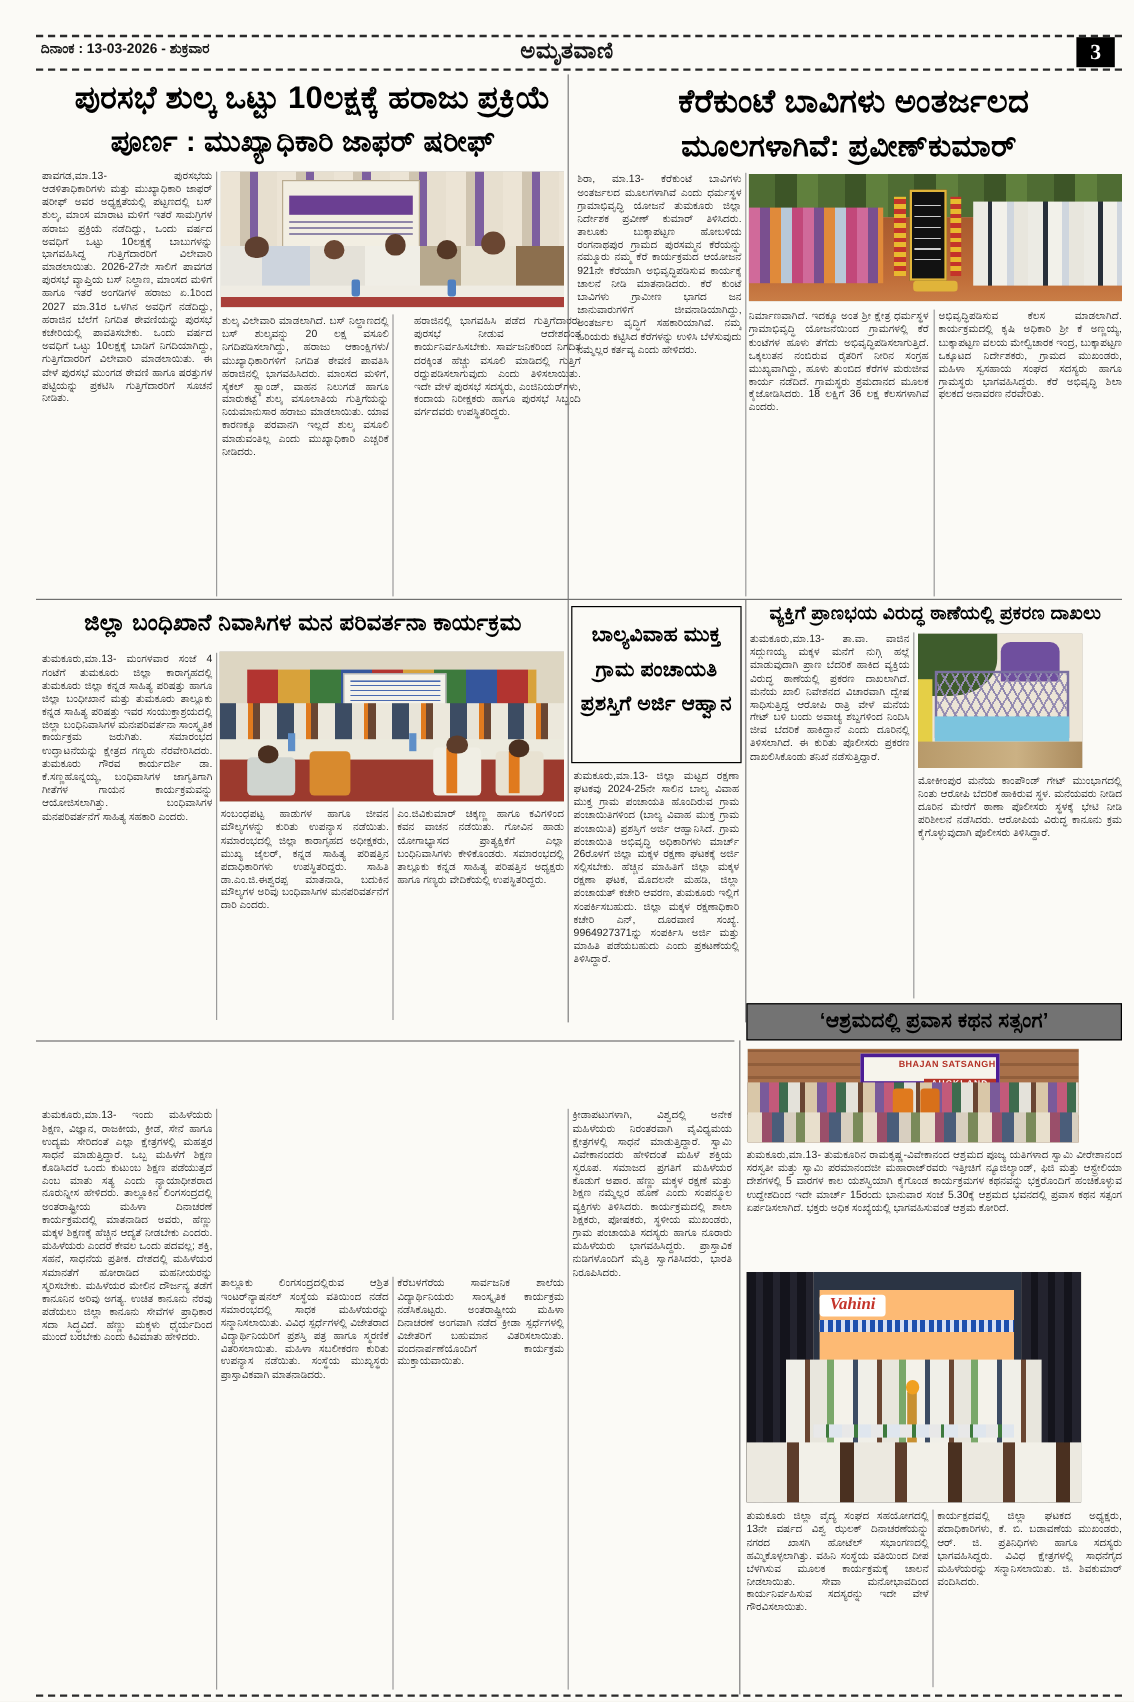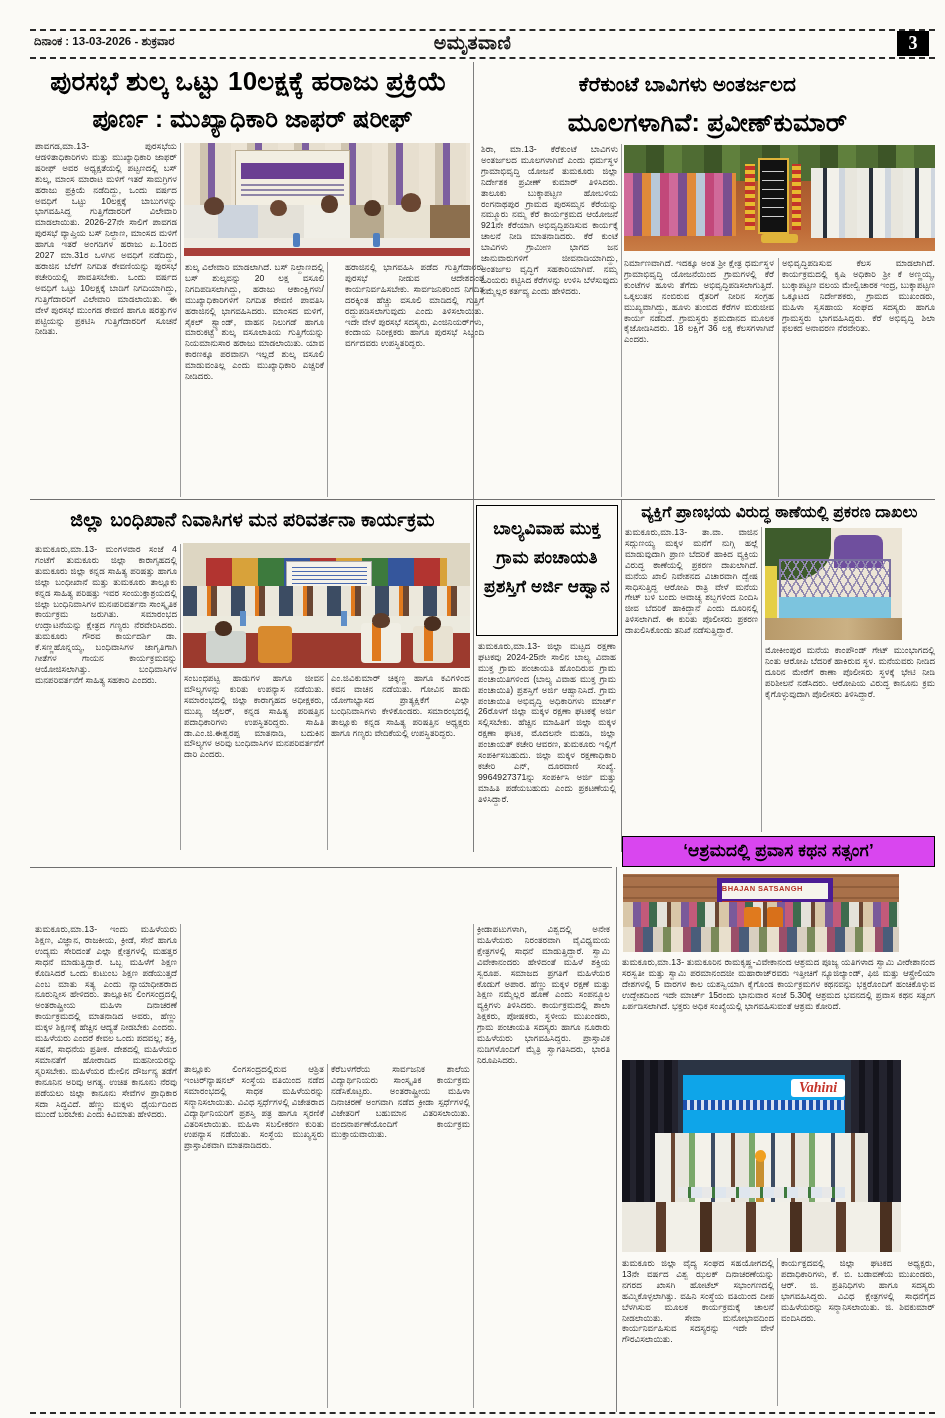--- a/index.html
+++ b/index.html
@@ -25,21 +25,21 @@
 <body>
 
 <div class="page">
 
   <div class="abs dashed" style="left:30px;top:29px;width:905px"></div>
   <div class="abs date-label" style="left:34px;top:35px;width:230px">ದಿನಾಂಕ : 13-03-2026 - ಶುಕ್ರವಾರ</div>
   <div class="abs masthead" style="left:300px;top:32px;width:345px">ಅಮೃತವಾಣಿ</div>
   <div class="abs pagebox" style="left:897px;top:31px;width:32px;height:25px"><span>3</span></div>
   <div class="abs dashed" style="left:30px;top:57px;width:905px"></div>
 
-  <div class="abs hl" style="left:28px;top:64px;width:441px;font-size:26px;line-height:35px">ಪುರಸಭೆ ಶುಲ್ಕ ಒಟ್ಟು 10ಲಕ್ಷಕ್ಕೆ ಹರಾಜು ಪ್ರಕ್ರಿಯೆ</div>
+  <div class="abs hl" style="left:40px;top:64px;width:441px;font-size:26px;line-height:35px">ಪುರಸಭೆ ಶುಲ್ಕ ಒಟ್ಟು 10ಲಕ್ಷಕ್ಕೆ ಹರಾಜು ಪ್ರಕ್ರಿಯೆ</div>
   <div class="abs hl" style="left:32px;top:101px;width:441px;font-size:24px;line-height:35px">ಪೂರ್ಣ : ಮುಖ್ಯಾಧಿಕಾರಿ ಜಾಫರ್ ಷರೀಫ್</div>
   <div class="abs body-txt" style="left:35px;top:141px;width:142px;height:356px">ಪಾವಗಡ,ಮಾ.13- ಪುರಸಭೆಯ ಆಡಳಿತಾಧಿಕಾರಿಗಳು ಮತ್ತು ಮುಖ್ಯಾಧಿಕಾರಿ ಜಾಫರ್ ಷರೀಫ್ ಅವರ ಅಧ್ಯಕ್ಷತೆಯಲ್ಲಿ ಪಟ್ಟಣದಲ್ಲಿ ಬಸ್ ಶುಲ್ಕ, ಮಾಂಸ ಮಾರಾಟ ಮಳಿಗೆ ಇತರೆ ಸಾಮಗ್ರಿಗಳ ಹರಾಜು ಪ್ರಕ್ರಿಯೆ ನಡೆದಿದ್ದು, ಒಂದು ವರ್ಷದ ಅವಧಿಗೆ ಒಟ್ಟು 10ಲಕ್ಷಕ್ಕೆ ಬಾಬುಗಳನ್ನು ಭಾಗವಹಿಸಿದ್ದ ಗುತ್ತಿಗೆದಾರರಿಗೆ ವಿಲೇವಾರಿ ಮಾಡಲಾಯಿತು. 2026-27ನೇ ಸಾಲಿಗೆ ಪಾವಗಡ ಪುರಸಭೆ ವ್ಯಾಪ್ತಿಯ ಬಸ್ ನಿಲ್ದಾಣ, ಮಾಂಸದ ಮಳಿಗೆ ಹಾಗೂ ಇತರೆ ಅಂಗಡಿಗಳ ಹರಾಜು ಏ.1ರಿಂದ 2027 ಮಾ.31ರ ಒಳಗಿನ ಅವಧಿಗೆ ನಡೆದಿದ್ದು, ಹರಾಜಿನ ಬೆಲೆಗೆ ನಿಗದಿತ ಠೇವಣಿಯನ್ನು ಪುರಸಭೆ ಕಚೇರಿಯಲ್ಲಿ ಪಾವತಿಸಬೇಕು. ಒಂದು ವರ್ಷದ ಅವಧಿಗೆ ಒಟ್ಟು 10ಲಕ್ಷಕ್ಕೆ ಬಾಡಿಗೆ ನಿಗದಿಯಾಗಿದ್ದು, ಗುತ್ತಿಗೆದಾರರಿಗೆ ವಿಲೇವಾರಿ ಮಾಡಲಾಯಿತು. ಈ ವೇಳೆ ಪುರಸಭೆ ಮುಂಗಡ ಠೇವಣಿ ಹಾಗೂ ಷರತ್ತುಗಳ ಪಟ್ಟಿಯನ್ನು ಪ್ರಕಟಿಸಿ ಗುತ್ತಿಗೆದಾರರಿಗೆ ಸೂಚನೆ ನೀಡಿತು.</div>
 
   <div class="abs photo" style="left:184px;top:143px;width:286px;height:113px">
     <div class="ph" style="left:0;top:0;width:100%;height:62%;background:repeating-linear-gradient(90deg,#ece4d5 0 16px,#cfc4b0 16px 24px,#7d5f9f 24px 31px,#e7dfcf 31px 47px)"></div>
     <div class="ph" style="left:18%;top:6%;width:40%;height:50%;background:#f2eee2;border:1px solid #b9ab90"></div>
     <div class="ph" style="left:20%;top:18%;width:36%;height:14%;background:#6b3f92"></div>
     <div class="ph" style="left:20%;top:36%;width:36%;height:14%;background:repeating-linear-gradient(0deg,#f2eee2 0 3px,#8f86a8 3px 5px)"></div>
     <div class="ph" style="left:0;top:55%;width:100%;height:30%;background:linear-gradient(90deg,#e9e7e0 0 12%,#cdd4dd 12% 26%,#e4e1d8 26% 42%,#f0eee6 42% 58%,#b7a98e 58% 70%,#e8e2d2 70% 86%,#8c6f4e 86% 100%)"></div>
     <div class="ph head" style="left:7%;top:48%;width:7%;height:16%;background:#5f4030"></div>
@@ -51,21 +51,21 @@
     <div class="ph" style="left:38%;top:80%;width:2.5%;height:12%;background:#4f7fc0;border-radius:2px"></div>
     <div class="ph" style="left:66%;top:80%;width:2.5%;height:12%;background:#4f7fc0;border-radius:2px"></div>
   </div>
   <div class="abs body-txt" style="left:185px;top:262px;width:139px;height:235px">ಶುಲ್ಕ ವಿಲೇವಾರಿ ಮಾಡಲಾಗಿದೆ. ಬಸ್ ನಿಲ್ದಾಣದಲ್ಲಿ ಬಸ್ ಶುಲ್ಕವನ್ನು 20 ಲಕ್ಷ ವಸೂಲಿ ನಿಗದಿಪಡಿಸಲಾಗಿದ್ದು, ಹರಾಜು ಆಕಾಂಕ್ಷಿಗಳು/ ಮುಖ್ಯಾಧಿಕಾರಿಗಳಿಗೆ ನಿಗದಿತ ಠೇವಣಿ ಪಾವತಿಸಿ ಹರಾಜಿನಲ್ಲಿ ಭಾಗವಹಿಸಿದರು. ಮಾಂಸದ ಮಳಿಗೆ, ಸೈಕಲ್ ಸ್ಟ್ಯಾಂಡ್, ವಾಹನ ನಿಲುಗಡೆ ಹಾಗೂ ಮಾರುಕಟ್ಟೆ ಶುಲ್ಕ ವಸೂಲಾತಿಯ ಗುತ್ತಿಗೆಯನ್ನು ನಿಯಮಾನುಸಾರ ಹರಾಜು ಮಾಡಲಾಯಿತು. ಯಾವ ಕಾರಣಕ್ಕೂ ಪರವಾನಗಿ ಇಲ್ಲದೆ ಶುಲ್ಕ ವಸೂಲಿ ಮಾಡುವಂತಿಲ್ಲ ಎಂದು ಮುಖ್ಯಾಧಿಕಾರಿ ಎಚ್ಚರಿಕೆ ನೀಡಿದರು.</div>
   <div class="abs body-txt" style="left:345px;top:262px;width:139px;height:235px">ಹರಾಜಿನಲ್ಲಿ ಭಾಗವಹಿಸಿ ಪಡೆದ ಗುತ್ತಿಗೆದಾರರು ಪುರಸಭೆ ನೀಡುವ ಆದೇಶದಂತೆ ಕಾರ್ಯನಿರ್ವಹಿಸಬೇಕು. ಸಾರ್ವಜನಿಕರಿಂದ ನಿಗದಿತ ದರಕ್ಕಿಂತ ಹೆಚ್ಚು ವಸೂಲಿ ಮಾಡಿದಲ್ಲಿ ಗುತ್ತಿಗೆ ರದ್ದುಪಡಿಸಲಾಗುವುದು ಎಂದು ತಿಳಿಸಲಾಯಿತು. ಇದೇ ವೇಳೆ ಪುರಸಭೆ ಸದಸ್ಯರು, ಎಂಜಿನಿಯರ್‌ಗಳು, ಕಂದಾಯ ನಿರೀಕ್ಷಕರು ಹಾಗೂ ಪುರಸಭೆ ಸಿಬ್ಬಂದಿ ವರ್ಗದವರು ಉಪಸ್ಥಿತರಿದ್ದರು.</div>
   <div class="abs rule-v" style="left:180px;top:143px;height:354px"></div>
   <div class="abs rule-v" style="left:327px;top:262px;height:235px"></div>
 
   <div class="abs rule-v" style="left:473px;top:62px;height:790px;background:#7d7d7d"></div>
 
-  <div class="abs hl" style="left:460px;top:66px;width:455px;font-size:20px;line-height:36px">ಕೆರೆಕುಂಟೆ ಬಾವಿಗಳು ಅಂತರ್ಜಲದ</div>
+  <div class="abs hl" style="left:484px;top:66px;width:455px;font-size:27px;line-height:36px">ಕೆರೆಕುಂಟೆ ಬಾವಿಗಳು ಅಂತರ್ಜಲದ</div>
   <div class="abs hl" style="left:480px;top:104px;width:455px;font-size:25px;line-height:36px">ಮೂಲಗಳಾಗಿವೆ: ಪ್ರವೀಣ್‌ಕುಮಾರ್</div>
   <div class="abs body-txt" style="left:481px;top:144px;width:137px;height:353px">ಶಿರಾ, ಮಾ.13- ಕೆರೆಕುಂಟೆ ಬಾವಿಗಳು ಅಂತರ್ಜಲದ ಮೂಲಗಳಾಗಿವೆ ಎಂದು ಧರ್ಮಸ್ಥಳ ಗ್ರಾಮಾಭಿವೃದ್ಧಿ ಯೋಜನೆ ತುಮಕೂರು ಜಿಲ್ಲಾ ನಿರ್ದೇಶಕ ಪ್ರವೀಣ್ ಕುಮಾರ್ ತಿಳಿಸಿದರು. ತಾಲೂಕು ಬುಕ್ಕಾಪಟ್ಟಣ ಹೋಬಳಿಯ ರಂಗನಾಥಪುರ ಗ್ರಾಮದ ಪುರಸಮ್ಮನ ಕೆರೆಯನ್ನು ನಮ್ಮೂರು ನಮ್ಮ ಕೆರೆ ಕಾರ್ಯಕ್ರಮದ ಆಯೋಜನೆ 921ನೇ ಕೆರೆಯಾಗಿ ಅಭಿವೃದ್ಧಿಪಡಿಸುವ ಕಾರ್ಯಕ್ಕೆ ಚಾಲನೆ ನೀಡಿ ಮಾತನಾಡಿದರು. ಕೆರೆ ಕುಂಟೆ ಬಾವಿಗಳು ಗ್ರಾಮೀಣ ಭಾಗದ ಜನ ಜಾನುವಾರುಗಳಿಗೆ ಜೀವನಾಡಿಯಾಗಿದ್ದು, ಅಂತರ್ಜಲ ವೃದ್ಧಿಗೆ ಸಹಕಾರಿಯಾಗಿವೆ. ನಮ್ಮ ಹಿರಿಯರು ಕಟ್ಟಿಸಿದ ಕೆರೆಗಳನ್ನು ಉಳಿಸಿ ಬೆಳೆಸುವುದು ನಮ್ಮೆಲ್ಲರ ಕರ್ತವ್ಯ ಎಂದು ಹೇಳಿದರು.</div>
 
   <div class="abs photo" style="left:624px;top:145px;width:311px;height:106px">
     <div class="ph" style="left:0;top:0;width:100%;height:34%;background:repeating-linear-gradient(90deg,#4f6c33 0 22px,#3d5527 22px 40px,#60803d 40px 58px)"></div>
     <div class="ph" style="left:0;top:34%;width:100%;height:66%;background:linear-gradient(#a85a2e,#bf6c38 70%,#c97d46)"></div>
     <div class="ph" style="left:0;top:26%;width:36%;height:60%;background:repeating-linear-gradient(90deg,#d06a9a 0 9px,#7a4f8f 9px 18px,#e08a3a 18px 27px,#b8c8d8 27px 36px,#c2487a 36px 45px)"></div>
     <div class="ph" style="left:39%;top:18%;width:3%;height:62%;background:repeating-linear-gradient(0deg,#e8b92e 0 4px,#c4342a 4px 8px)"></div>
     <div class="ph" style="left:43%;top:12%;width:10%;height:72%;background:#121212;border:2px solid #e0b43a"></div>
     <div class="ph" style="left:44.5%;top:22%;width:7%;height:50%;background:repeating-linear-gradient(0deg,#121212 0 4px,#cfcfcf 4px 5px,#121212 5px 9px)"></div>
@@ -122,41 +122,41 @@
     <div class="ph" style="left:0;top:0;width:48%;height:46%;background:#3e5c2c;border-radius:0 0 60% 20%"></div>
     <div class="ph" style="left:50%;top:6%;width:36%;height:30%;background:#6f4f9e;border-radius:8px 8px 0 0"></div>
     <div class="ph" style="left:0;top:34%;width:9%;height:56%;background:#e5cf46"></div>
     <div class="ph" style="left:10%;top:28%;width:82%;height:50%;background:repeating-linear-gradient(60deg,transparent 0 6px,#8f86ad 6px 7.5px),repeating-linear-gradient(-60deg,transparent 0 6px,#9a91b5 6px 7.5px);border:2px solid #7a70a0"></div>
     <div class="ph" style="left:10%;top:62%;width:82%;height:18%;background:#7cc4de"></div>
     <div class="ph" style="left:0;top:80%;width:100%;height:20%;background:linear-gradient(90deg,#b89a6a,#cbb184 60%,#a9895c)"></div>
   </div>
   <div class="abs body-txt" style="left:765px;top:645px;width:170px;height:187px">ಮೋಕೀಂಪುರ ಮನೆಯ ಕಾಂಪೌಂಡ್ ಗೇಟ್ ಮುಂಭಾಗದಲ್ಲಿ ನಿಂತು ಆರೋಪಿ ಬೆದರಿಕೆ ಹಾಕಿರುವ ಸ್ಥಳ. ಮನೆಯವರು ನೀಡಿದ ದೂರಿನ ಮೇರೆಗೆ ಠಾಣಾ ಪೊಲೀಸರು ಸ್ಥಳಕ್ಕೆ ಭೇಟಿ ನೀಡಿ ಪರಿಶೀಲನೆ ನಡೆಸಿದರು. ಆರೋಪಿಯ ವಿರುದ್ಧ ಕಾನೂನು ಕ್ರಮ ಕೈಗೊಳ್ಳುವುದಾಗಿ ಪೊಲೀಸರು ತಿಳಿಸಿದ್ದಾರೆ.</div>
   <div class="abs rule-v" style="left:761px;top:527px;height:305px"></div>
 
-  <div class="abs boxed hl" style="left:622px;top:836px;width:313px;height:31px;font-size:17px;line-height:28px;background:#d946ef">‘ಆಶ್ರಮದಲ್ಲಿ ಪ್ರವಾಸ ಕಥನ ಸತ್ಸಂಗ’</div>
+  <div class="abs boxed hl" style="left:622px;top:836px;width:313px;height:31px;font-size:17px;line-height:28px;background:#737373">‘ಆಶ್ರಮದಲ್ಲಿ ಪ್ರವಾಸ ಕಥನ ಸತ್ಸಂಗ’</div>
 
   <div class="abs photo" style="left:623px;top:874px;width:276px;height:78px">
     <div class="ph" style="left:0;top:0;width:100%;height:100%;background:repeating-linear-gradient(0deg,#a9714a 0 9px,#915e3b 9px 11px)"></div>
-    <div class="ph" style="left:34%;top:5%;width:42%;height:34%;background:#f6f4ec;border:5px solid #4c1d95;text-align:left">
+    <div class="ph" style="left:34%;top:5%;width:42%;height:34%;background:#f6f4ec;border:3px solid #4c1d95;text-align:right">
       <div style="font-size:7.5px;font-weight:bold;color:#b43328;line-height:11px;letter-spacing:.4px">BHAJAN SATSANGH</div>
       <div style="font-size:7px;font-weight:bold;color:#fff;background:#b43328;display:inline-block;padding:0 6px;line-height:10px;letter-spacing:1px">AUCKLAND</div>
     </div>
     <div class="ph" style="left:0;top:36%;width:100%;height:34%;background:repeating-linear-gradient(90deg,#d9c7a8 0 10px,#7a5a9a 10px 18px,#c25a7a 18px 26px,#3e6b4e 26px 34px,#e4e2da 34px 44px,#6a4632 44px 48px)"></div>
     <div class="ph" style="left:44%;top:42%;width:6%;height:40%;background:#e07a1e;border-radius:3px"></div>
     <div class="ph" style="left:52%;top:42%;width:6%;height:40%;background:#d8701a;border-radius:3px"></div>
     <div class="ph" style="left:0;top:68%;width:100%;height:32%;background:repeating-linear-gradient(90deg,#e8dfcc 0 12px,#9a4f6a 12px 20px,#4a5d7a 20px 30px,#d8cfc0 30px 40px,#7a8a5a 40px 48px)"></div>
   </div>
   <div class="abs body-txt" style="left:622px;top:957px;width:313px;height:74px">ತುಮಕೂರು,ಮಾ.13- ತುಮಕೂರಿನ ರಾಮಕೃಷ್ಣ-ವಿವೇಕಾನಂದ ಆಶ್ರಮದ ಪೂಜ್ಯ ಯತಿಗಳಾದ ಸ್ವಾಮಿ ವೀರೇಶಾನಂದ ಸರಸ್ವತೀ ಮತ್ತು ಸ್ವಾಮಿ ಪರಮಾನಂದಜೀ ಮಹಾರಾಜ್‌ರವರು ಇತ್ತೀಚಿಗೆ ನ್ಯೂಜಿಲ್ಯಾಂಡ್, ಫಿಜಿ ಮತ್ತು ಆಸ್ಟ್ರೇಲಿಯಾ ದೇಶಗಳಲ್ಲಿ 5 ವಾರಗಳ ಕಾಲ ಯಶಸ್ವಿಯಾಗಿ ಕೈಗೊಂಡ ಕಾರ್ಯಕ್ರಮಗಳ ಕಥನವನ್ನು ಭಕ್ತರೊಂದಿಗೆ ಹಂಚಿಕೊಳ್ಳುವ ಉದ್ದೇಶದಿಂದ ಇದೇ ಮಾರ್ಚ್ 15ರಂದು ಭಾನುವಾರ ಸಂಜೆ 5.30ಕ್ಕೆ ಆಶ್ರಮದ ಭವನದಲ್ಲಿ ಪ್ರವಾಸ ಕಥನ ಸತ್ಸಂಗ ಏರ್ಪಡಿಸಲಾಗಿದೆ. ಭಕ್ತರು ಅಧಿಕ ಸಂಖ್ಯೆಯಲ್ಲಿ ಭಾಗವಹಿಸುವಂತೆ ಆಶ್ರಮ ಕೋರಿದೆ.</div>
   <div class="abs body-txt" style="left:622px;top:1090px;width:313px;height:24px">ಸತ್ಸಂಗದಲ್ಲಿ ಭಾಗವಹಿಸಿ ಕಾರ್ಯಕ್ರಮವನ್ನು ಯಶಸ್ವಿಯಾಗಿಸಲು ಆಶ್ರಮದ ಪ್ರಕಟಣೆ ತಿಳಿಸಿದೆ.</div>
 
   <div class="abs photo" style="left:622px;top:1060px;width:279px;height:192px">
     <div class="ph" style="left:0;top:0;width:20%;height:100%;background:repeating-linear-gradient(90deg,#14141c 0 8px,#23232e 8px 14px)"></div>
     <div class="ph" style="left:82%;top:0;width:18%;height:100%;background:repeating-linear-gradient(90deg,#23232e 0 8px,#14141c 8px 14px)"></div>
     <div class="ph" style="left:20%;top:0;width:62%;height:100%;background:#2b3444"></div>
-    <div class="ph" style="left:22%;top:8%;width:58%;height:34%;background:#0ea5e9;text-align:right">
+    <div class="ph" style="left:22%;top:8%;width:58%;height:34%;background:#fdba74;text-align:left">
       <div style="display:inline-block;margin-top:4px;background:#fff;border-radius:3px;padding:1px 8px;font-family:'Liberation Serif','DejaVu Serif',serif;font-style:italic;font-weight:bold;color:#c4342a;font-size:14px">Vahini</div>
       <div style="margin-top:3px;height:10px;background:repeating-linear-gradient(90deg,#1d4fae 0 4px,#d8dff0 4px 7px)"></div>
     </div>
     <div class="ph" style="left:28%;top:42%;width:46%;height:8%;background:#b03028"></div>
     <div class="ph" style="left:12%;top:38%;width:76%;height:42%;background:repeating-linear-gradient(90deg,#f0efe8 0 16px,#6a4632 16px 20px,#e8e6dd 20px 34px,#7aa86a 34px 40px,#f4f2ea 40px 56px,#3c4c63 56px 60px)"></div>
     <div class="ph" style="left:48%;top:52%;width:3%;height:30%;background:#c89030"></div>
     <div class="ph" style="left:47.5%;top:47%;width:4%;height:6%;background:#f0a020;border-radius:50%"></div>
     <div class="ph" style="left:0;top:74%;width:100%;height:26%;background:repeating-linear-gradient(90deg,#ece9e0 0 34px,#5d3d2b 34px 44px,#f2f0e8 44px 78px,#4a3020 78px 90px)"></div>
     <div class="ph" style="left:20%;top:66%;width:60%;height:6%;background:repeating-linear-gradient(90deg,#e8e8e8 0 10px,#3e7a3e 10px 13px,#dfe6ee 13px 24px)"></div>
   </div>

